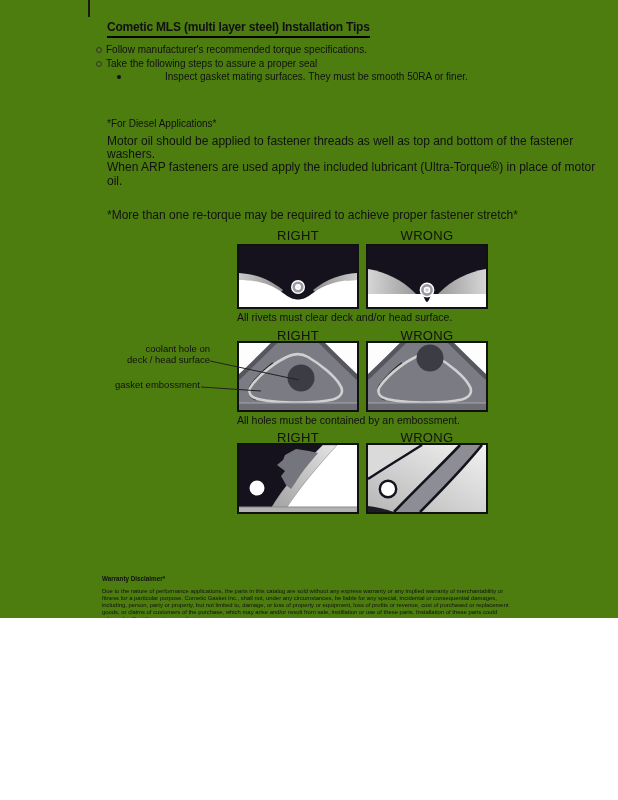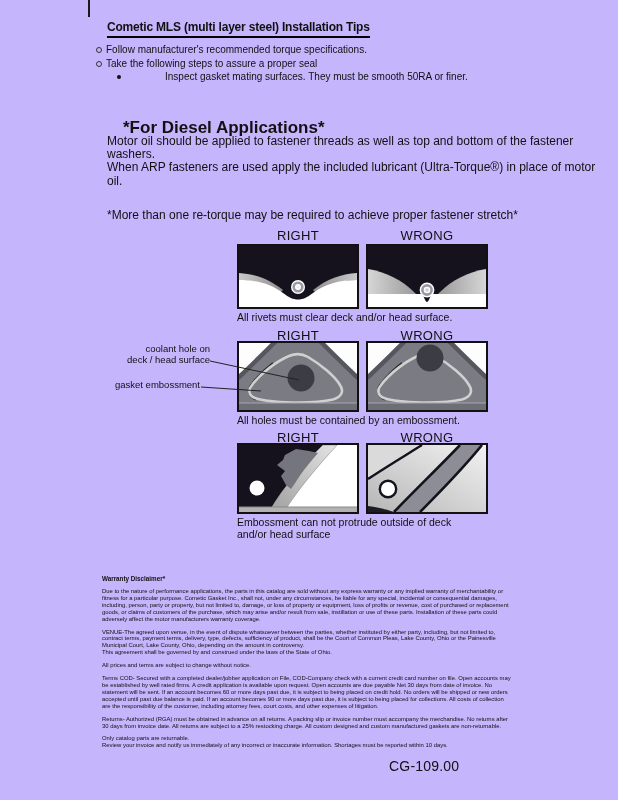--- a/index.html
+++ b/index.html
@@ -1,31 +1,31 @@
 <!DOCTYPE html>
 <html><head>
 <meta charset="utf-8">
 <style>
   html,body{margin:0;padding:0;background:#ffffff;}
   .page{
-    position:relative;width:618px;height:800px;background:#c4b5fd;overflow:hidden;
+    position:relative;width:618px;height:618px;background:#4d7c0f;overflow:hidden;
     font-family:"Liberation Sans","DejaVu Sans",sans-serif;color:#111;
   }
   .abs{position:absolute;}
   .corner-mark{left:88px;top:0;width:2px;height:17px;background:#1a1a1a;}
   .title{
     left:107px;top:20px;font-size:12px;font-weight:bold;letter-spacing:-0.2px;
     border-bottom:2px solid #000;padding-bottom:2px;white-space:nowrap;
   }
   .tips{left:96px;top:43px;width:505px;font-size:10px;line-height:13.5px;}
   .tip-row{display:flex;align-items:flex-start;}
   .tip-row.sub{margin-left:21px;gap:40px;}
   .b-open{flex:none;width:4px;height:4px;border:1px solid #333;border-radius:50%;margin:4px 4px 0 0;}
   .b-fill{flex:none;width:4px;height:4px;background:#111;border-radius:50%;margin:4.5px 4px 0 0;}
-  .diesel-head{left:107px;top:118px;font-size:17px;font-weight:bold;margin-left:16px;}
+  .diesel-head{left:107px;top:118px;font-size:10px;font-weight:normal;}
   .para{left:107px;width:505px;font-size:12px;line-height:13.2px;white-space:pre-line;}
   .para1{top:135px;}
   .para2{top:166px;}
   .note{top:209px;}
   .dlabel{width:122px;text-align:center;font-size:13px;letter-spacing:0.3px;}
   .dbox{width:122px;height:65px;border:2px solid #111;box-sizing:border-box;display:block;background:#fff;}
   .dbox.tall{height:71px;}
   .caption{font-size:10.5px;line-height:11.5px;white-space:pre-line;}
   .callout{font-size:9.5px;line-height:10.5px;text-align:right;white-space:pre-line;}
   .leader{pointer-events:none;}
@@ -178,22 +178,20 @@
     <rect width="118" height="67" fill="url(#slv1)"></rect>
     <path d="M0,0 L54,0 C38,10 18,22 0,34 Z" fill="#dadada"></path>
     <path d="M0,34 C18,22 38,10 54,0" stroke="#16121d" stroke-width="2.4" fill="none"></path>
     <path d="M92,0 L114,0 C93,26 71,48 52,67 L26,67 C48,44 71,22 92,0 Z" fill="#8d8d95"></path>
     <path d="M92,0 C71,22 48,44 26,67" stroke="#16121d" stroke-width="2.6" fill="none"></path>
     <path d="M114,0 C93,26 71,48 52,67" stroke="#16121d" stroke-width="2.6" fill="none"></path>
     <path d="M0,61 C10,62.5 19,64.5 26,67 L0,67 Z" fill="#1c1c22"></path>
     <circle cx="20" cy="44" r="8.2" fill="#ffffff" stroke="#16121d" stroke-width="2.4"></circle>
   </svg>
 
-  <div class="abs caption" style="left:237px;top:517px;">Embossment can not protrude outside of deck
-and/or head surface</div>
 
   <div class="abs warranty">
     <div class="w-head">Warranty Disclaimer*</div>
     <div class="wp">Due to the nature of performance applications, the parts in this catalog are sold without any express warranty or any implied warranty of merchantability or
 fitness for a particular purpose.  Cometic Gasket Inc., shall not, under any circumstances, be liable for any special, incidental or consequential damages,
 including, person, party or property, but not limited to, damage, or loss of property or equipment, loss of profits or revenue, cost of purchased or replacement
 goods, or claims of customers of the purchase, which may arise and/or result from sale, instillation or use of these parts.  Installation of these parts could
 adversely affect the motor manufacturers warranty coverage.</div>
     <div class="wp">VENUE-The agreed upon venue, in the event of dispute whatsoever between the parties, whether instituted by either party, including, but not limited to,
 contract terms, payment terms, delivery, type, defects, sufficiency of product, shall be the Court of Common Pleas, Lake County, Ohio or the Painesville

